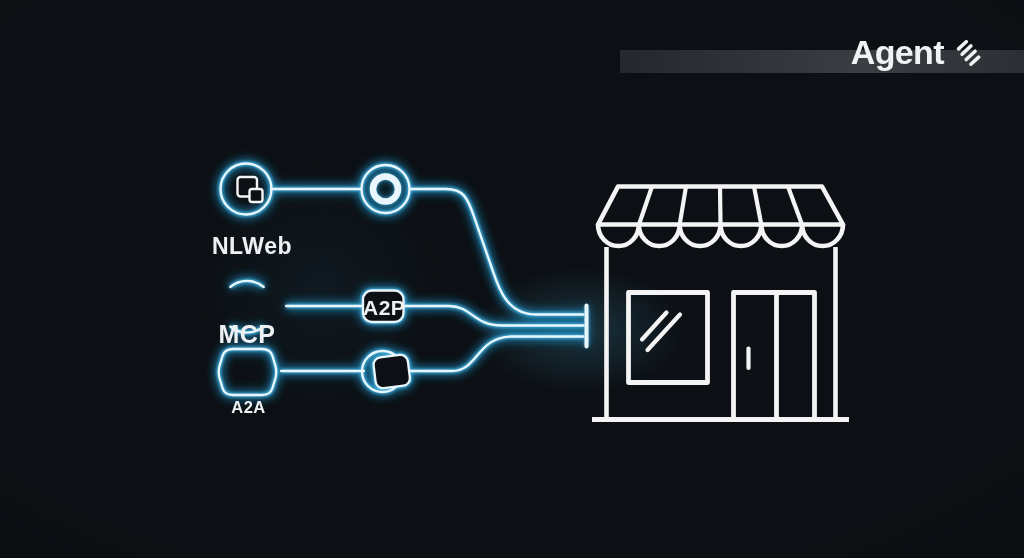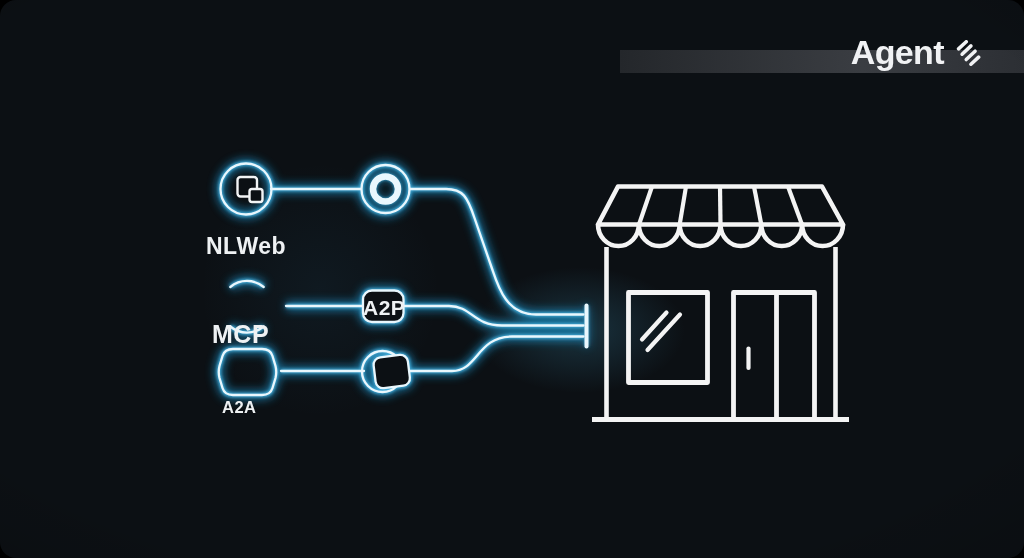--- a/index.html
+++ b/index.html
@@ -1,38 +1,37 @@
 <!DOCTYPE html>
 <html><head>
 <meta charset="utf-8">
 <style>
   html,body{margin:0;padding:0;background:#000;}
   #stage{
     position:relative;width:1024px;height:558px;overflow:hidden;
     background:#0c1014;
     font-family:"Liberation Sans", sans-serif;
-    border-radius:16px;
   }
   
   .ambient{position:absolute;pointer-events:none;border-radius:50%;}
   #glow-merge{left:430px;top:240px;width:300px;height:180px;
     background:radial-gradient(closest-side, rgba(80,190,235,0.20), rgba(80,190,235,0.0) 70%);}
   #glow-left{left:160px;top:120px;width:320px;height:340px;
     background:radial-gradient(closest-side, rgba(60,150,200,0.07), rgba(60,150,200,0.0) 75%);}
   
   #vignette{position:absolute;inset:0;pointer-events:none;
     background:radial-gradient(125% 125% at 48% 44%, rgba(0,0,0,0) 48%, rgba(0,0,0,0.55) 100%);}
   
   #title-band{position:absolute;left:620px;top:50px;width:404px;height:23px;
     background:linear-gradient(90deg,#24272b 0%,#3a3d42 60%,#2c2f34 100%);}
   #title{position:absolute;top:33px;right:41px;display:flex;align-items:center;gap:9px;
     font-size:34px;font-weight:700;letter-spacing:-0.6px;color:#f1f2f4;z-index:3;}
   #title .ico{display:flex;align-items:center;}
   
-  .lbl{position:absolute;color:#eef1f3;font-weight:700;z-index:3;}
+  .lbl{position:absolute;color:#eef1f3;font-weight:700;text-align:center;z-index:3;}
   #lbl-nlweb{left:206px;top:233px;width:92px;font-size:23px;letter-spacing:0.5px;}
   #lbl-mcp{left:212px;top:292px;width:70px;font-size:25px;letter-spacing:0.5px;margin-top:28px;}
   #lbl-a2p{left:363px;top:296px;width:41px;font-size:21px;letter-spacing:0.5px;}
   #lbl-a2a{left:222px;top:362px;width:53px;font-size:16.5px;letter-spacing:0.5px;margin-top:36px;}
   #lbl-ap2{left:206px;top:414px;width:92px;font-size:25px;letter-spacing:0.5px;}
   svg{position:absolute;left:0;top:0;z-index:2;}
 </style>
 </head>
 <body>
 

